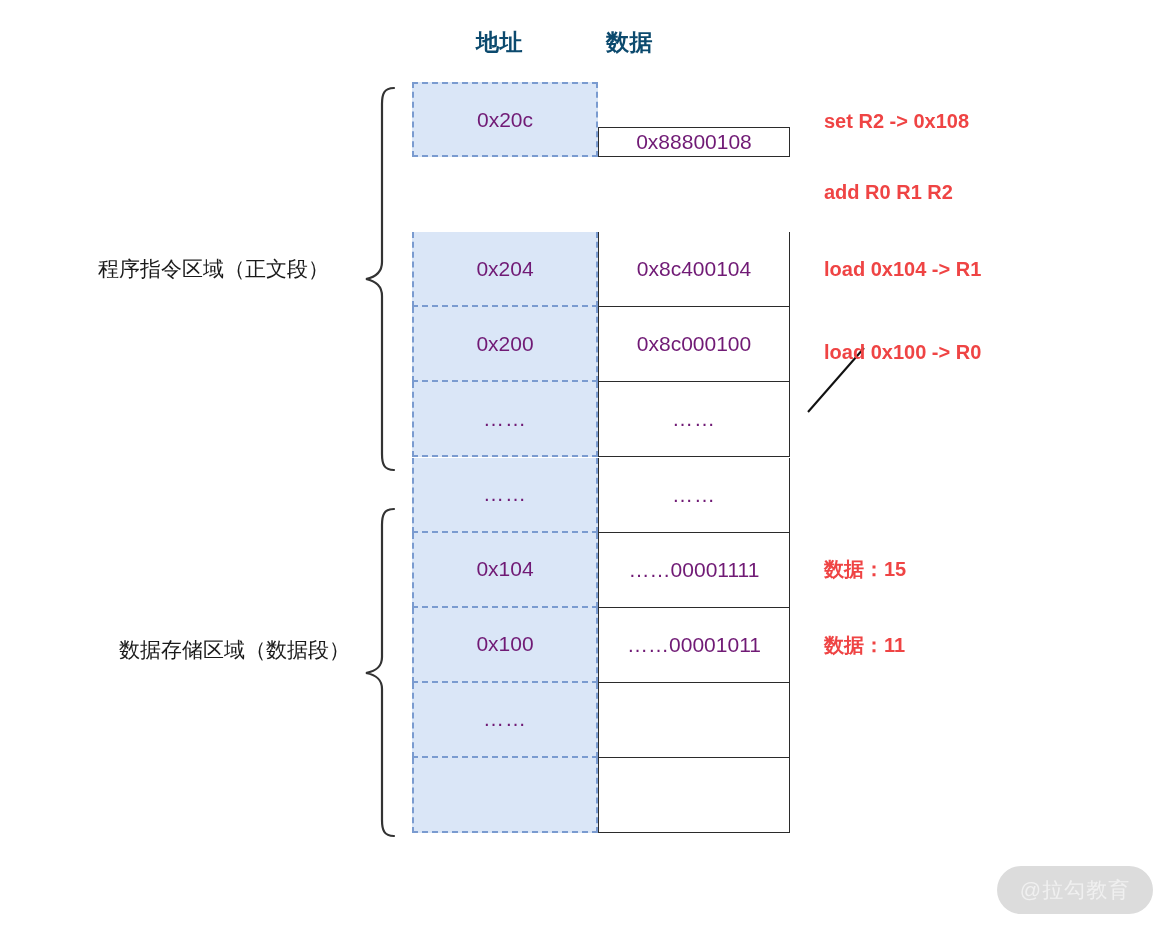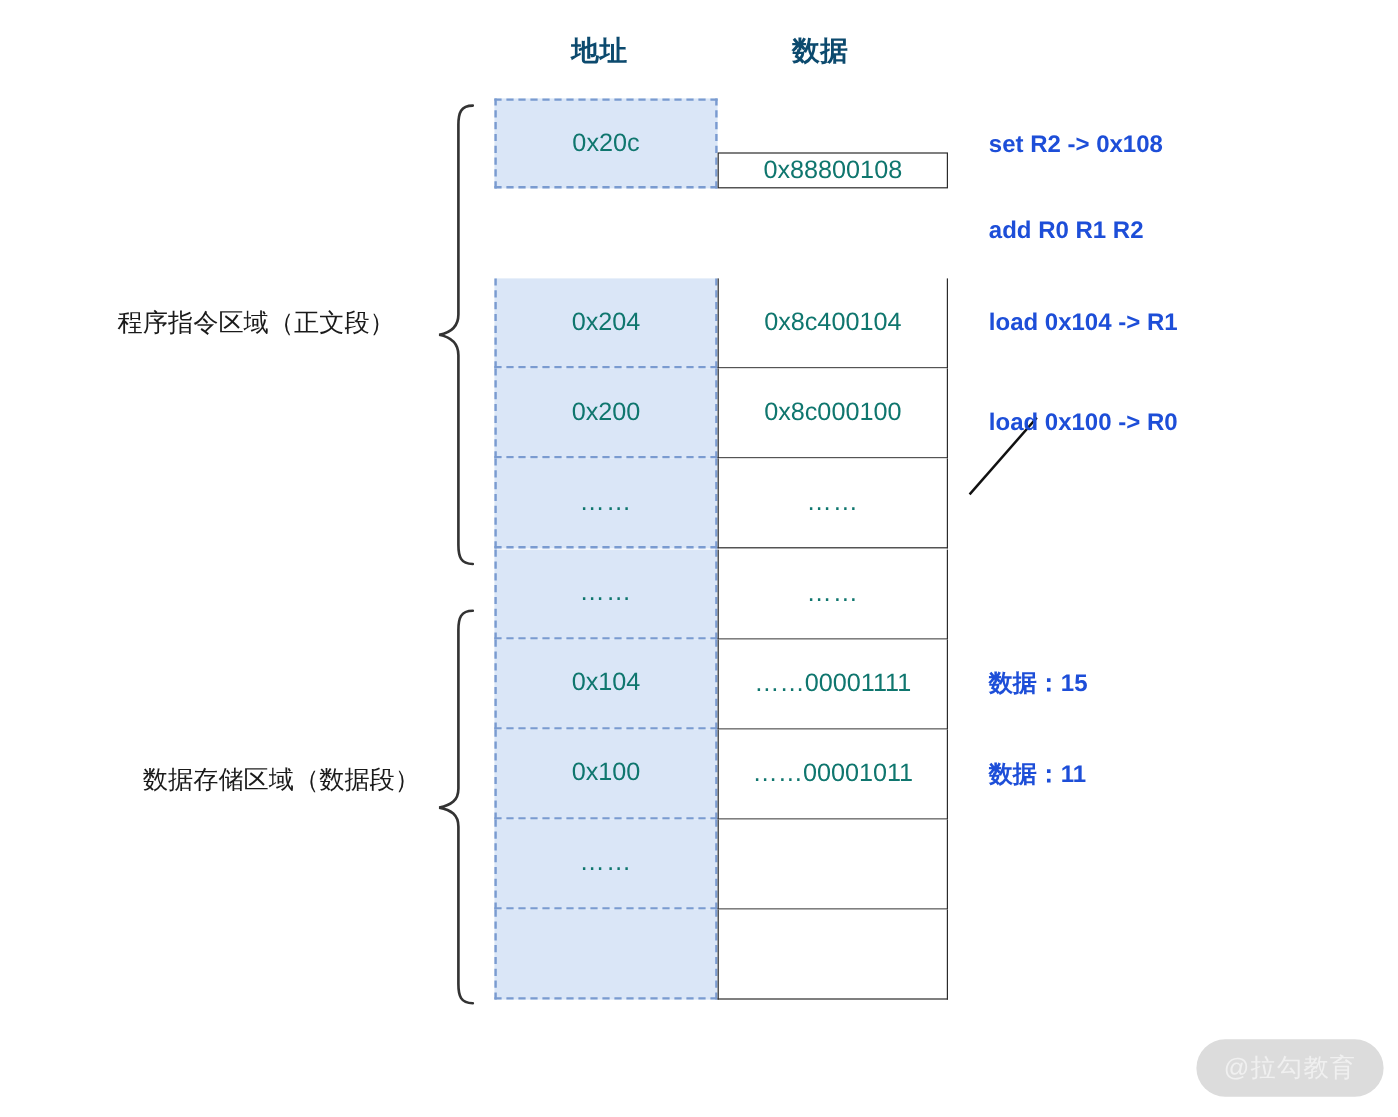--- a/index.html
+++ b/index.html
@@ -22,21 +22,21 @@
   
   .col-header {
     position: absolute;
     font-size: 23px;
     font-weight: bold;
     color: #0c4a6e;
     letter-spacing: 0.5px;
     white-space: nowrap;
   }
   #header-address { left: 476px; top: 27px; }
-  #header-data    { left: 660px; top: 27px; }
+  #header-data    { left: 606px; top: 27px; }
 
   
   #memory-table {
     position: absolute;
     left: 412px;
     top: 82px;
     width: 378px;
     height: 751px;
   }
   .mem-row {
@@ -44,21 +44,21 @@
     left: 0;
     width: 378px;
     height: 75.1px;
     display: flex;
   }
   .cell {
     display: flex;
     align-items: center;
     justify-content: center;
     font-size: 21px;
-    color: #0f766e;
+    color: #701a75;
     box-sizing: border-box;
     white-space: nowrap;
   }
   .cell-address {
     width: 186px;
     background: #dae6f7;
     border-left: 2px dashed #7a9bd0;
     border-right: 2px dashed #7a9bd0;
     border-bottom: 2px dashed #7a9bd0;
   }
@@ -98,21 +98,21 @@
   }
   #label-text-segment { left: 50px;  top: 255px; }
   #label-data-segment { left: 71px;  top: 636px; }
 
   
   .annotation {
     position: absolute;
     left: 824px;
     font-size: 20px;
     font-weight: bold;
-    color: #1d4ed8;
+    color: #ef4444;
     white-space: nowrap;
   }
 
   
   #leader-line {
     position: absolute;
     left: 800px;
     top: 340px;
     pointer-events: none;
   }

